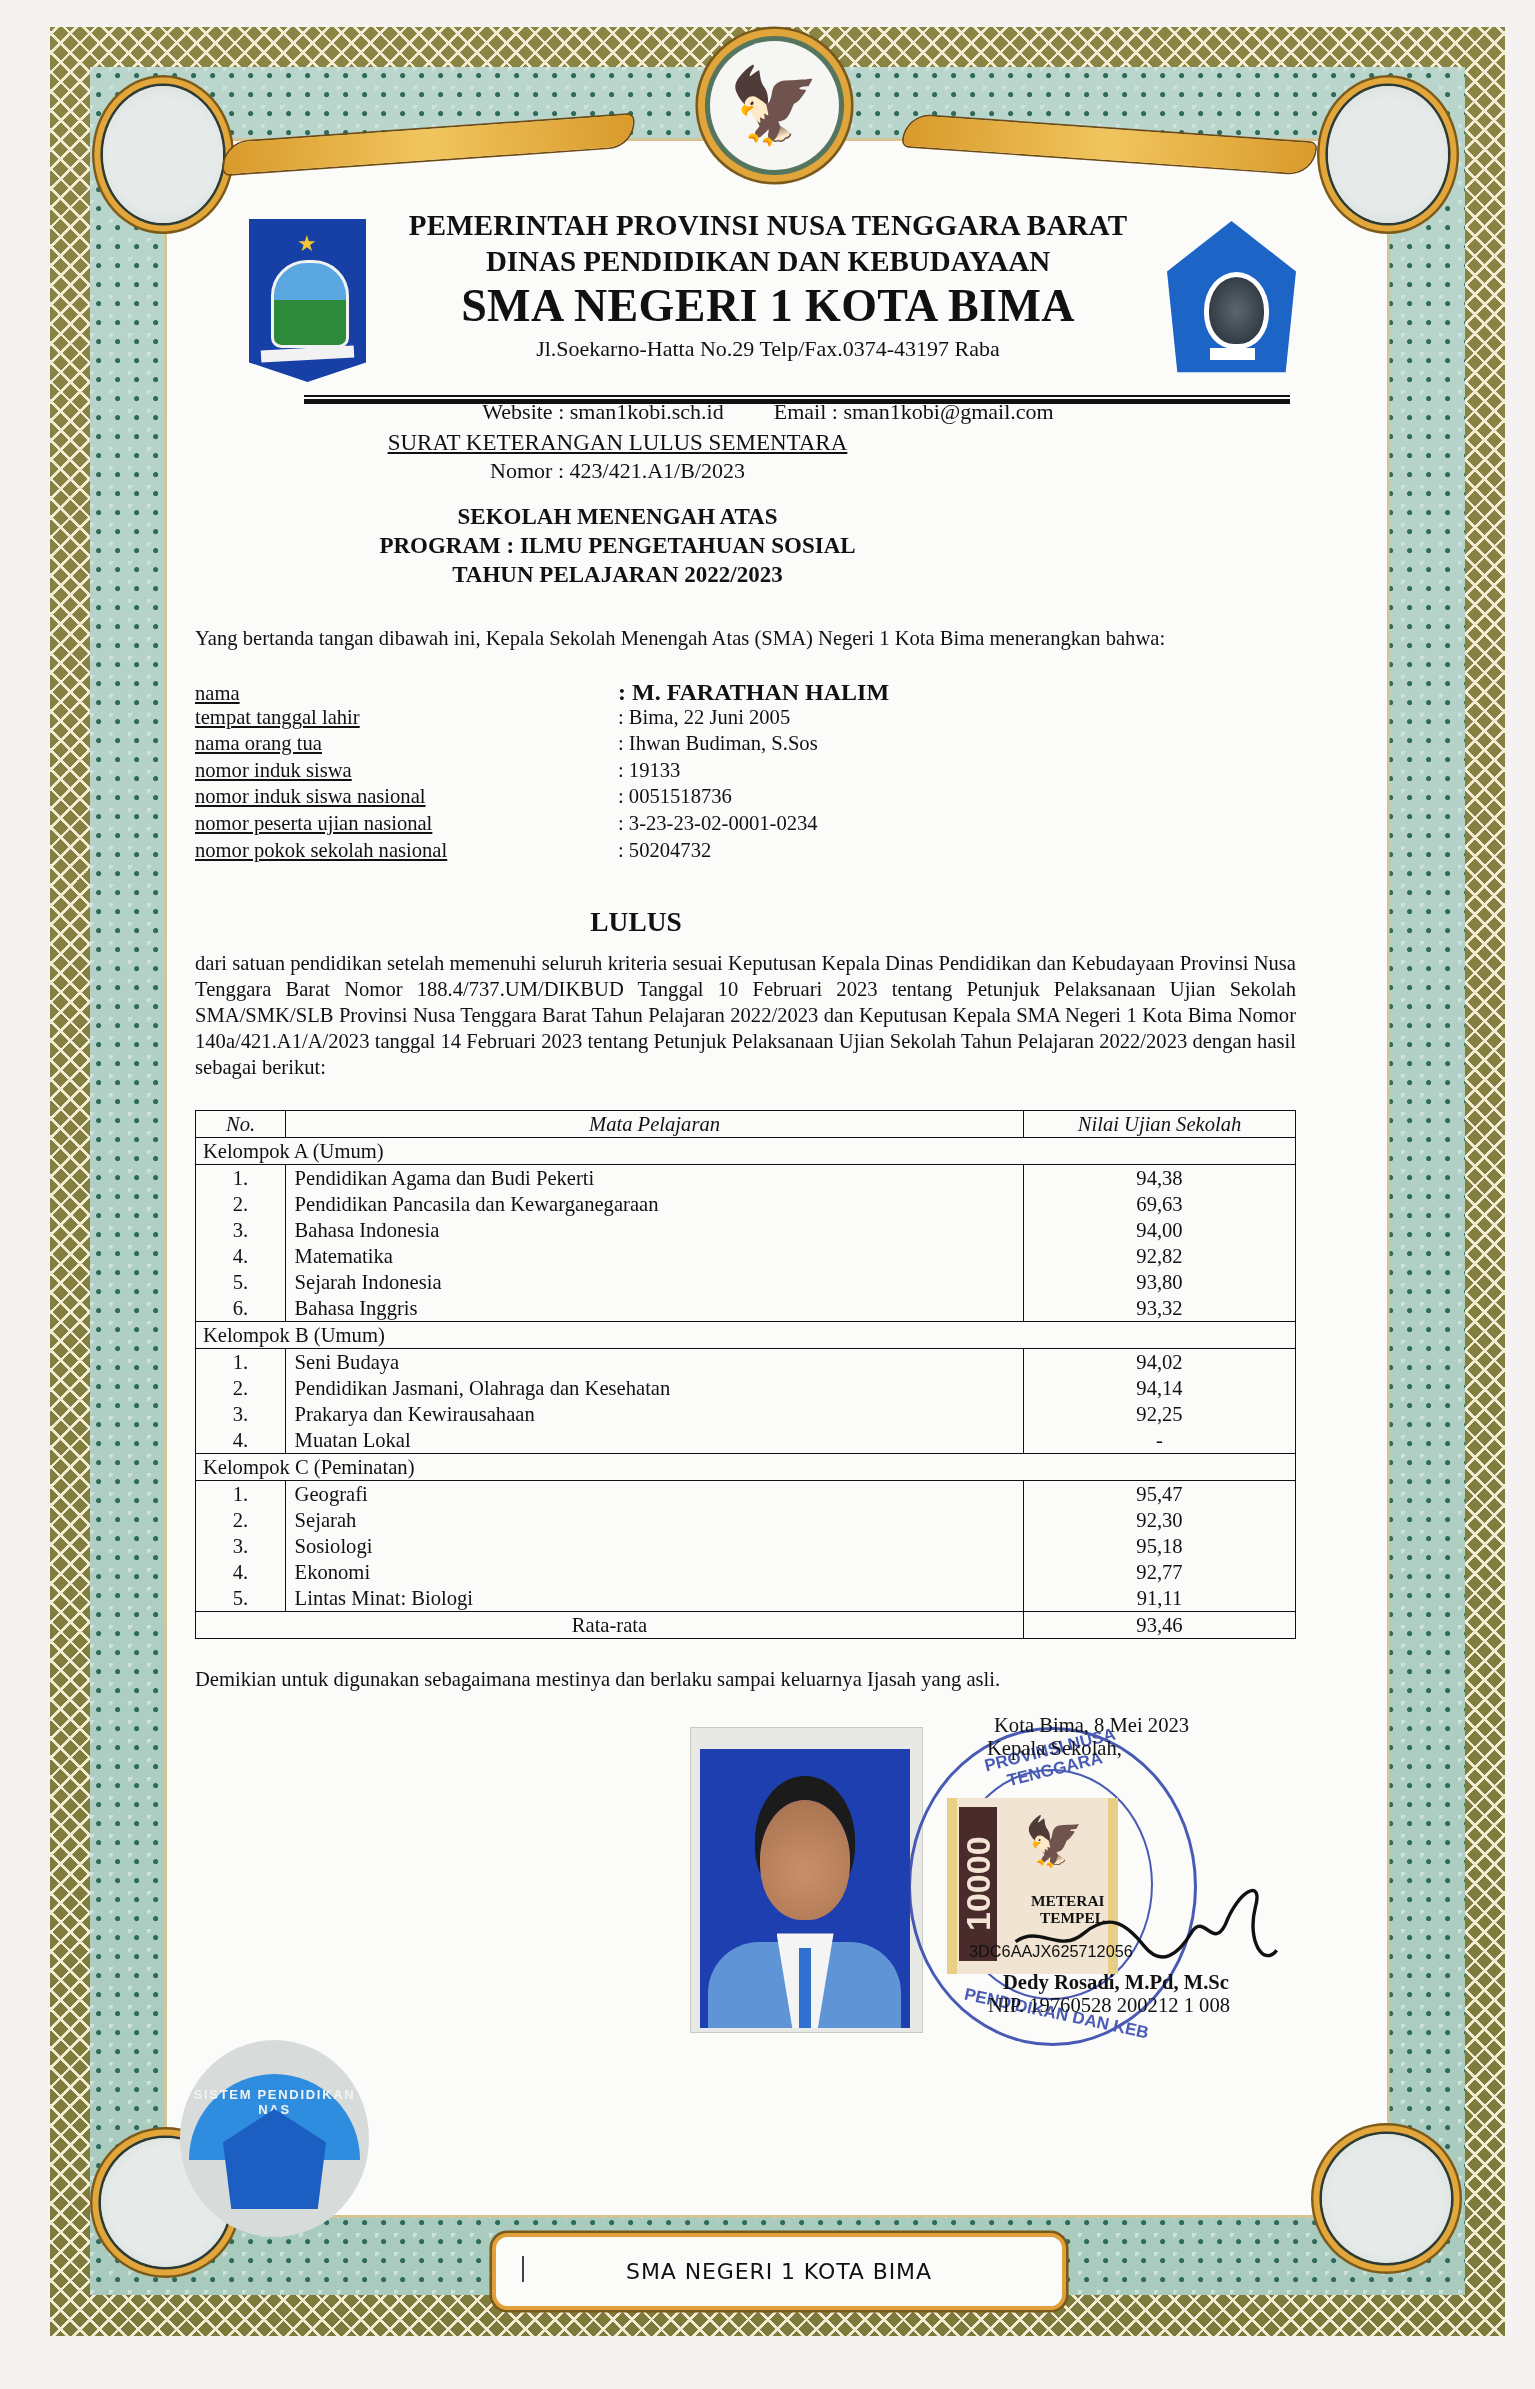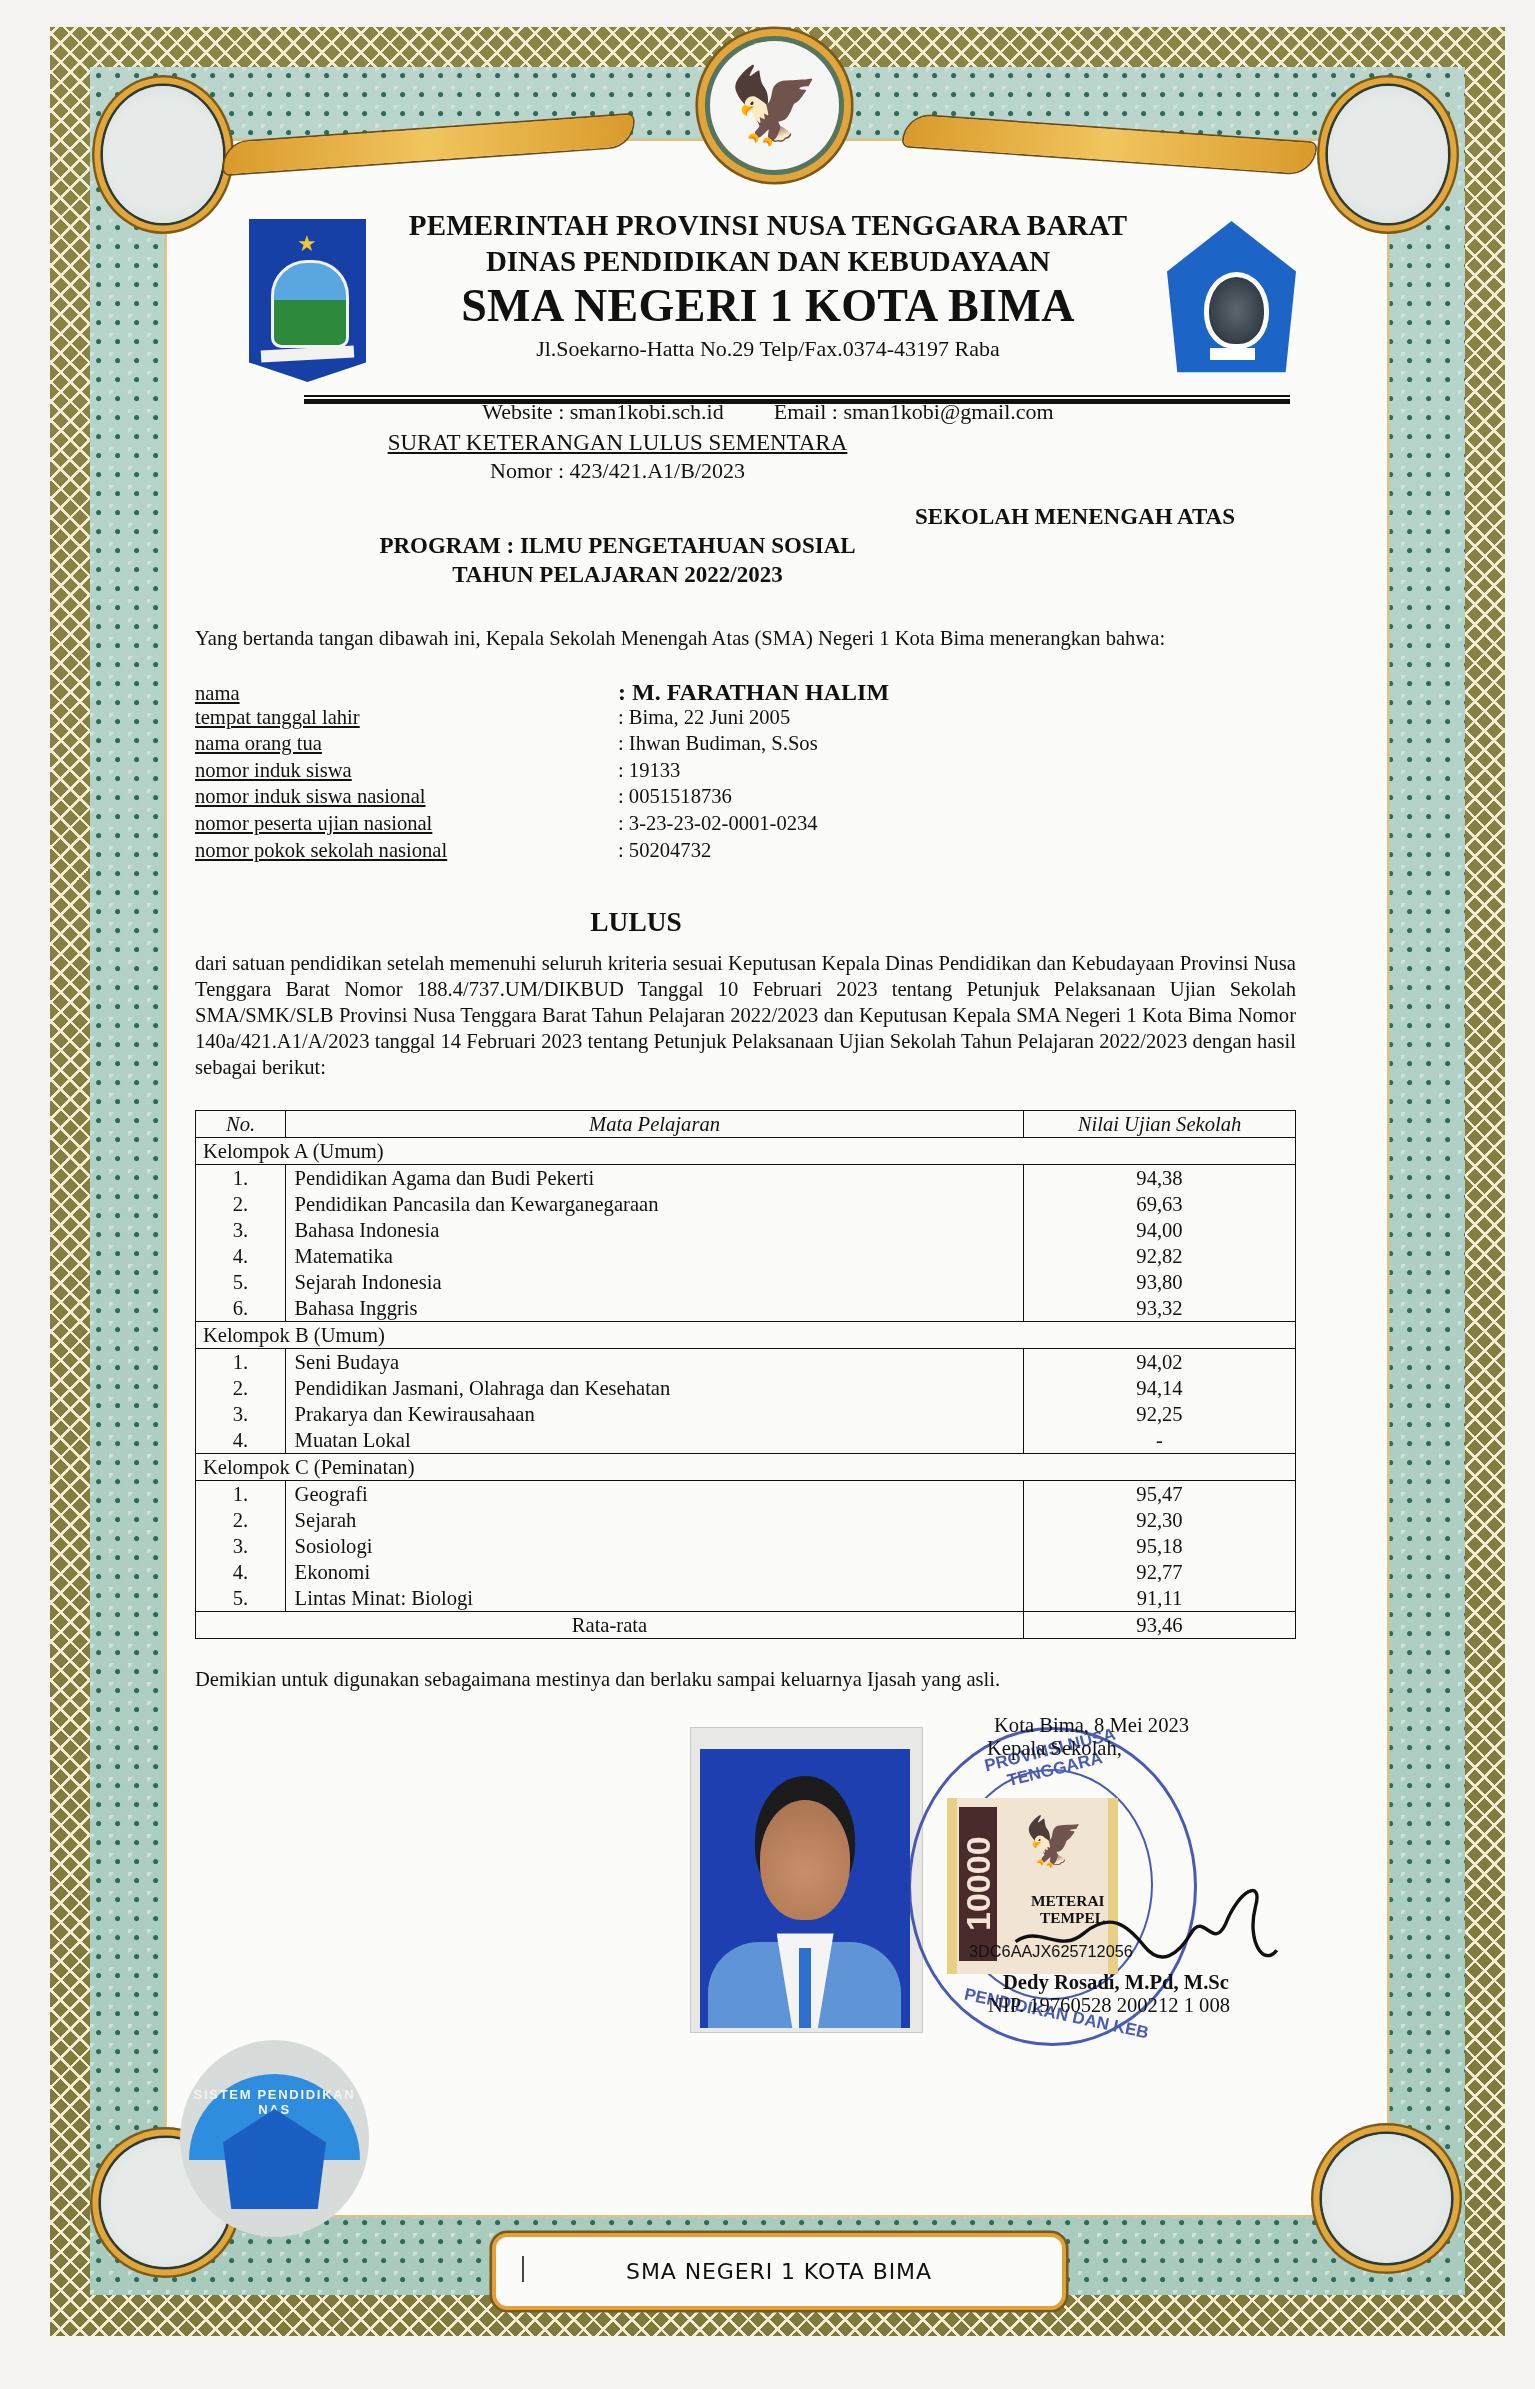--- a/index.html
+++ b/index.html
@@ -86,21 +86,21 @@
   .lh3 { top: 279px; font-size: 46px; letter-spacing: 0.4px; }
   .lh4 { top: 336px; font-size: 22px; font-weight: normal; }
   .lh5 { top: 363px; font-size: 22px; font-weight: normal; margin-top: 36px; }
   .lh5 .gap { display: inline-block; width: 50px; }
   .rule-thin { position: absolute; left: 304px; top: 395px; width: 986px; height: 1.7px; background: #111; }
   .rule-thick { position: absolute; left: 304px; top: 399px; width: 986px; height: 5.1px; background: #111; }
   
   .t { position: absolute; left: 0; width: 1235px; text-align: center; }
   .t-title { top: 430px; font-size: 23px; text-decoration: underline; }
   .t-nomor { top: 458px; font-size: 22px; }
-  .t-sub1 { top: 504px; font-size: 23px; font-weight: bold; text-align: right; }
+  .t-sub1 { top: 504px; font-size: 23px; font-weight: bold; }
   .t-sub2 { top: 533px; font-size: 23px; font-weight: bold; }
   .t-sub3 { top: 562px; font-size: 23px; font-weight: bold; }
   .intro { position: absolute; left: 195px; top: 627px; font-size: 20.6px; }
   
   .ident { position: absolute; left: 195px; top: 679px; width: 1028px; }
   .ident-row { display: flex; height: 26.6px; align-items: baseline; font-size: 20.6px; }
   .ident-row .lbl { width: 423px; text-decoration: underline; }
   .ident-row .val { }
   .ident-row .val.name { font-weight: bold; font-size: 24px; }
   

